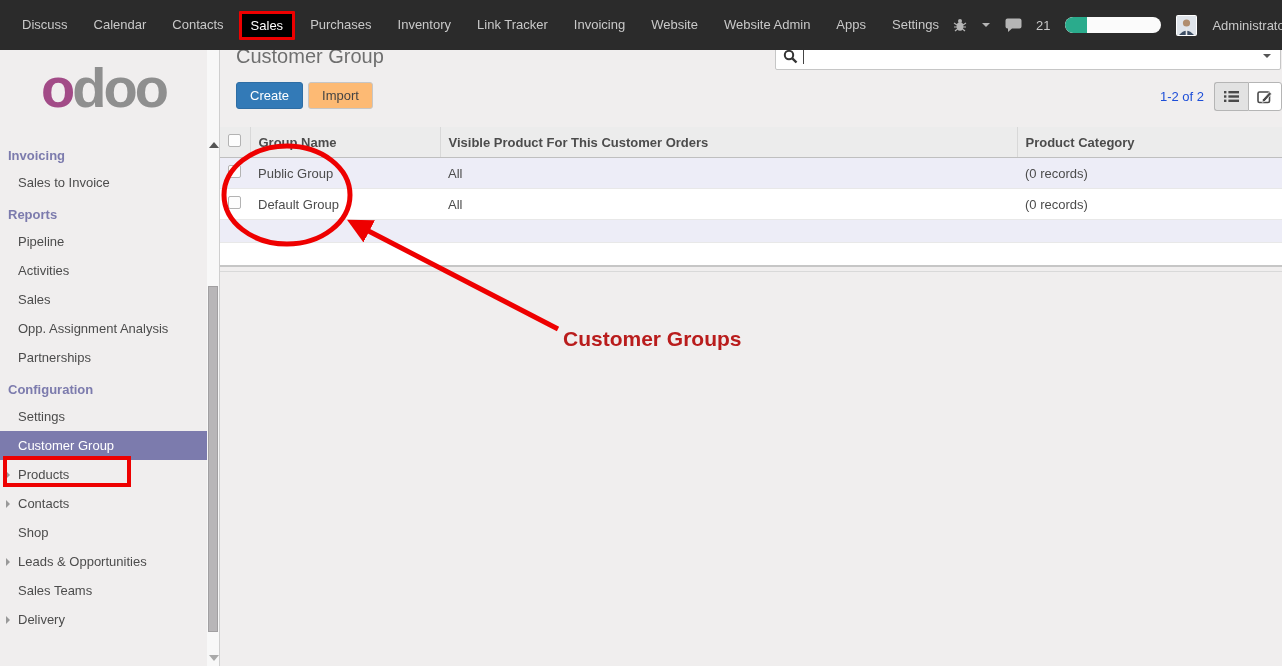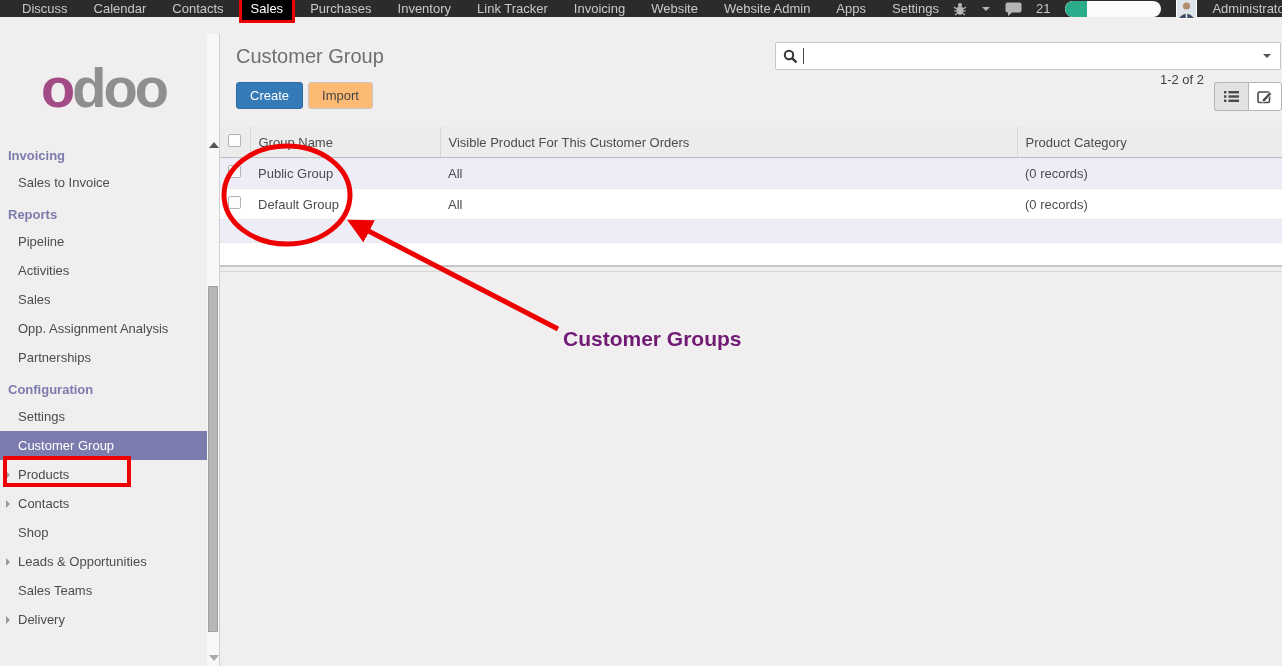--- a/index.html
+++ b/index.html
@@ -8,21 +8,21 @@
     position: relative;
     font-family: "Liberation Sans", sans-serif;
     background: #f0eeee;
     overflow: hidden;
     font-size: 13px;
     color: #4c4c4c;
   }
 
   
   .topbar {
-    position: absolute; left:0; top:0; width:1282px; height:17px;
+    position: absolute; left:0; top:0; width:1282px; height:50px;
     background:#2b2b2b; display:flex; align-items:center;
     color:#c9c9c9; z-index:10;
   }
   .nav-items { display:flex; align-items:center; height:100%; margin-left:9px; }
   .nav-item { padding:0 13px; line-height:34px; cursor:pointer; white-space:nowrap; }
   .nav-item.active {
     background:#000; color:#fff; border:3px solid #ee0000;
     line-height:23px; padding:0 9px; margin:0 2px; border-radius:1px;
   }
   .topbar-right { margin-left:auto; display:flex; align-items:center; gap:15px; padding-right:12px; }
@@ -65,43 +65,43 @@
     background:#fff; border:1px solid #c6c6c6; border-radius:2px; display:flex; align-items:center; }
   .searchview .mag { margin:0 5px 0 7px; }
   .search-caret { width:1px; height:16px; background:#444; }
   .search-input { flex:1; border:none; outline:none; height:100%; font-size:13px; background:transparent; }
   .search-toggle { padding:0 9px; cursor:pointer; display:flex; align-items:center; height:100%; }
   .search-toggle .caret-down { border-top-color:#555; }
   .btn-row { position:absolute; left:16px; top:48px; display:flex; gap:5px;border-radius:6px; }
   .btn { font-size:13px; padding:5px 13px; border-radius:3px; cursor:pointer; border:1px solid transparent; }
   .btn-primary { background:#337ab7; border-color:#2e6da4; color:#fff; }
   .btn-default { background:#fdba74; border-color:#c6c6c6; color:#444; }
-  .pager { position:absolute; top:38px; right:78px; color:#404040;text-align:center; }
+  .pager { position:absolute; top:55px; right:78px; color:#1d4ed8;text-align:center; }
   .view-switcher { position:absolute; top:48px; right:0; display:flex; }
   .vbtn { width:34px; height:29px; border:1px solid #b5b5b5; background:#fff;
     display:flex; align-items:center; justify-content:center; cursor:pointer; }
   .vbtn.active { background:#e2e2e2; }
   .vbtn:first-child { border-radius:3px 0 0 3px; border-right:none; }
   .vbtn:last-child { border-radius:0 3px 3px 0; }
 
   
   .list-container { position:absolute; left:0; top:93px; width:1062px; }
   table { width:100%; border-collapse:collapse; background:#fff; border-bottom:2px solid #c6c6c6; }
-  th { background:#ececec; text-align:left; font-weight:normal; color:#4c4c4c;
+  th { background:#ececec; text-align:left; font-weight:bold; color:#4c4c4c;
     padding:7px 8px; border-bottom:1px solid #bfbfbf; border-left:1px solid #d8d8d8; }
   th:first-child { border-left:none; }
   td { padding:7px 8px; border-top:1px solid #e8e8e8; }
   tr.striped { background:#ededf7; }
   tr.empty td { padding:0; height:23px; }
   .checkbox { width:13px; height:13px; border:1px solid #b3b3b3; background:#fdfdfd; border-radius:2px; display:inline-block; }
   .bottom-rule { margin-top:4px; border-top:1px solid #d9d9d9; }
 
   
   .annotations { position:absolute; left:0; top:0; width:1282px; height:666px; pointer-events:none; z-index:40; }
-  .ann-text { position:absolute; left:563px; top:327px; font-size:21px; font-weight:bold; color:#701a75; }
+  .ann-text { position:absolute; left:563px; top:327px; font-size:21px; font-weight:bold; color:#b91c1c; }
   .ann-box-sidebar { position:absolute; left:3px; top:456px; width:128px; height:31px; border:4px solid #ee0000; }
 </style>
 </head>
 <body>
 
 <div class="topbar">
   <div class="nav-items">
     <span class="nav-item">Discuss</span>
     <span class="nav-item">Calendar</span>
     <span class="nav-item">Contacts</span>

